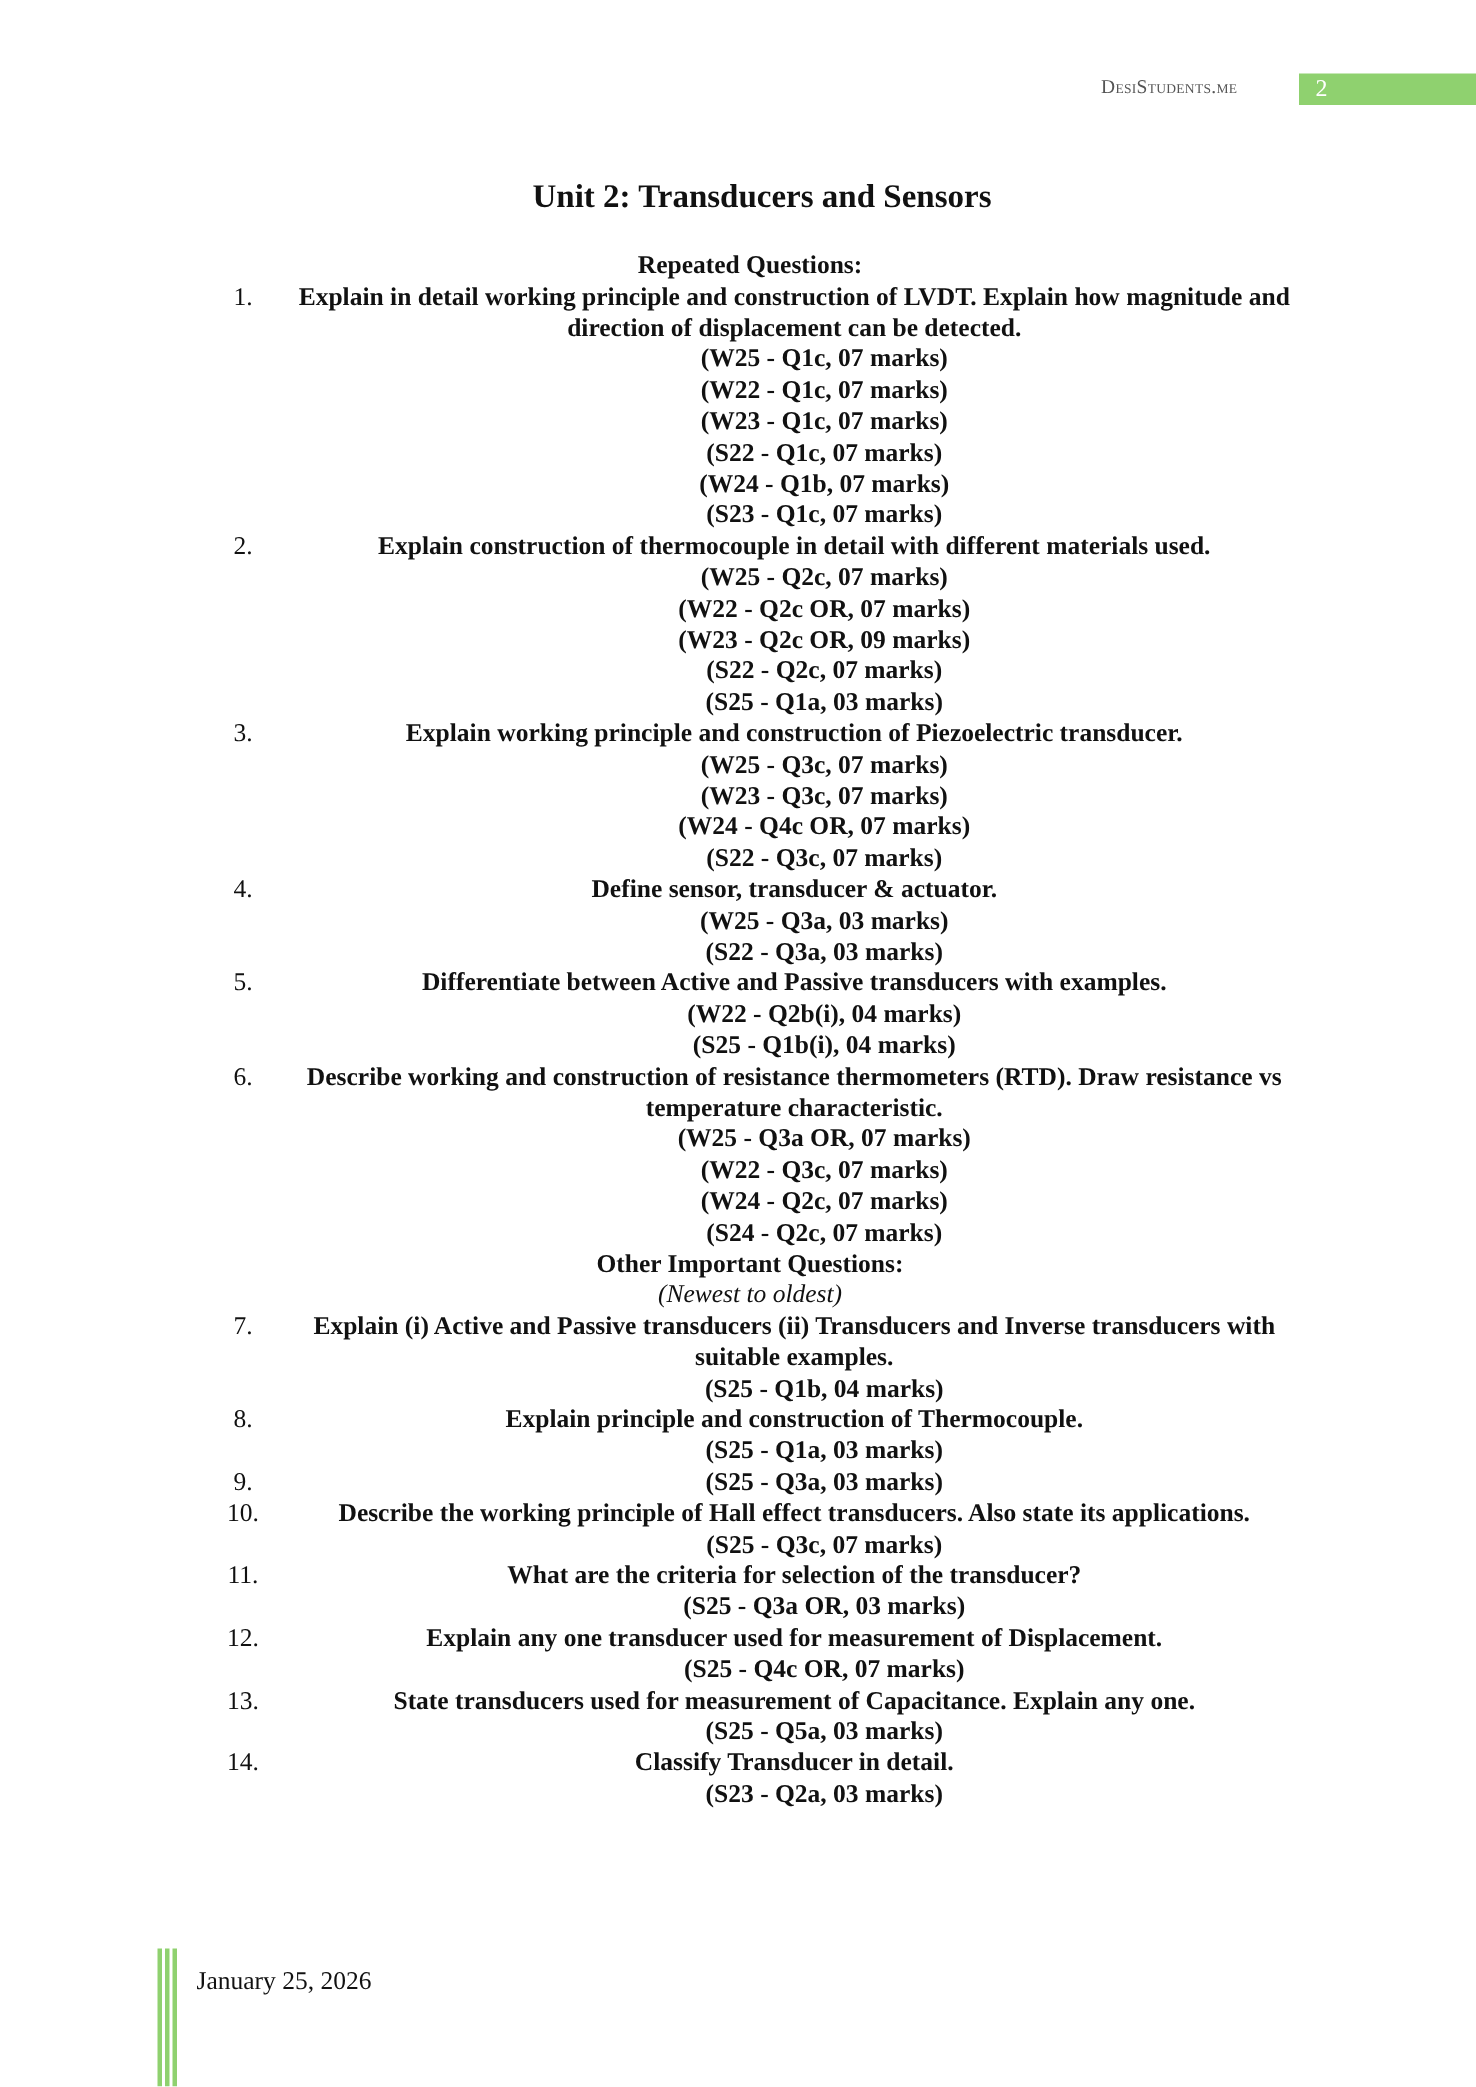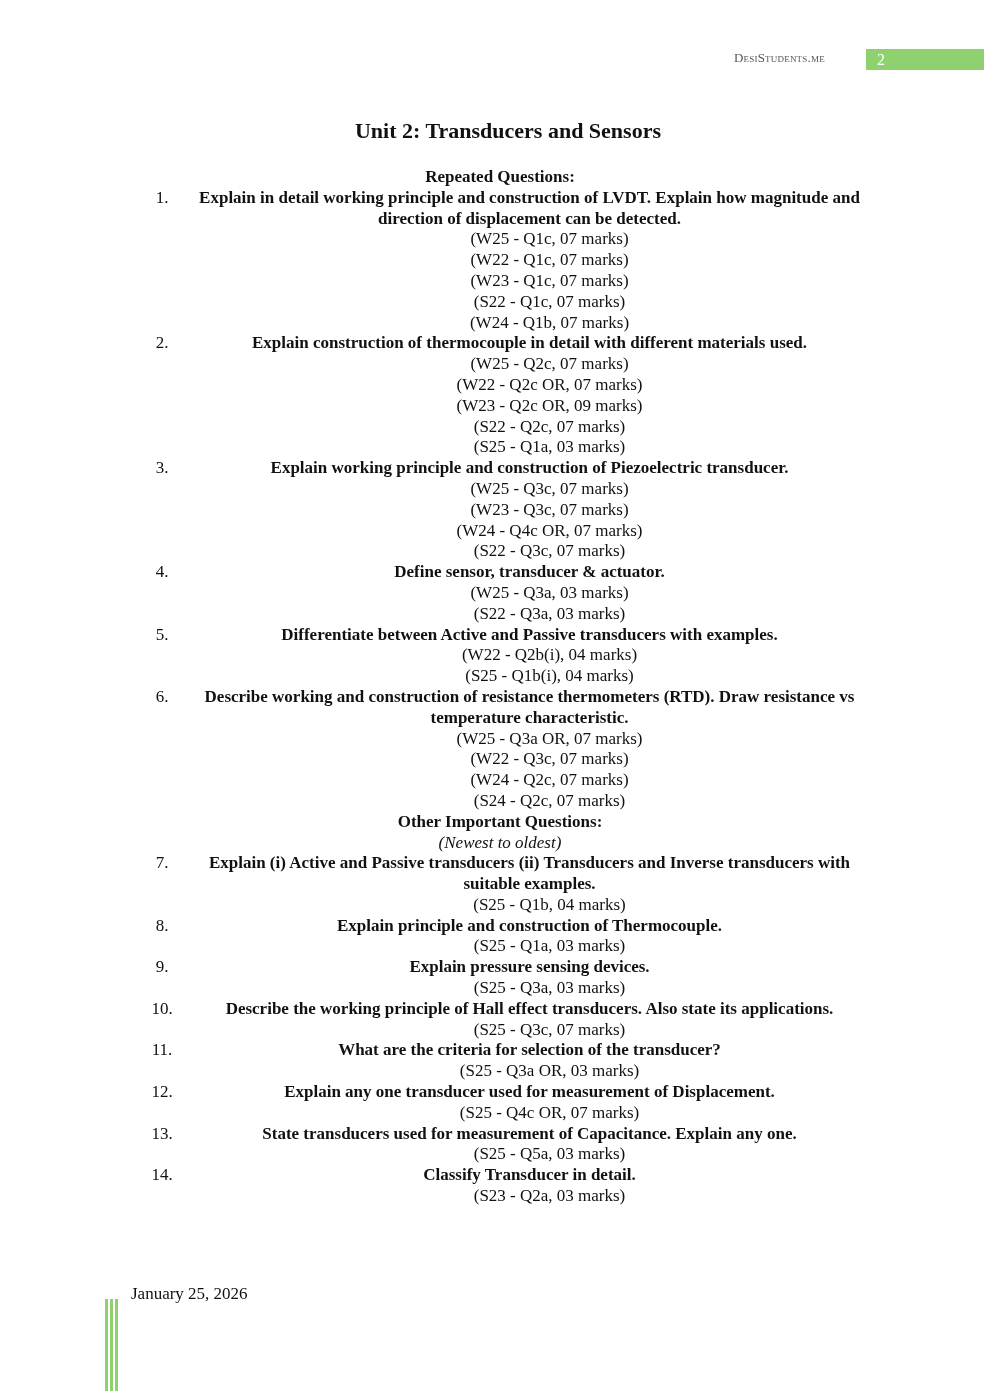--- a/index.html
+++ b/index.html
@@ -12,44 +12,45 @@
               padding-left: 11px; box-sizing: border-box; }
   .title { position: absolute; top: 118px; left: 0; width: 984px; text-align: center;
            font-size: 22px; font-weight: bold; padding-left: 16px; }
   .content { position: absolute; top: 167px; left: 120px; width: 760px; font-size: 17px; line-height: 20.8px; text-align: center; }
   .section-heading { font-weight: bold; }
   .section-note { font-style: italic; }
   ol { margin: 0; padding: 0; list-style: none; }
   .q { position: relative; padding-left: 59px; }
   .q .num { position: absolute; left: 28px; width: 28px; }
   .q .text { font-weight: bold; }
-  .q .ref { font-weight: normal; margin-left: 40px; }
+  .q .ref { font-weight: bold; margin-left: 40px; }
   .footer-bars { position: absolute; top: 1299px; left: 105px; width: 14px; height: 92px; }
   .footer-bars span { position: absolute; top: 0; width: 3px; height: 92px; background: #8fd16f; }
-  .footer-date { position: absolute; top: 1284px; left: 131px; font-size: 17px; }
+  .footer-date { position: absolute; top: 1311px; left: 131px; font-size: 17px; }
 </style>
 </head>
 <body>
 
 <div class="header-brand">DesiStudents.me</div>
 <div class="page-box">2</div>
 
 <h1 class="title" style="margin:0;">Unit 2: Transducers and Sensors</h1>
 
 <div class="content" id="content">
     <div class="section-heading">Repeated Questions:</div>
     <ol>
       <li class="q">
         <span class="num">1.</span>
         <div class="text">Explain in detail working principle and construction of LVDT. Explain how magnitude and direction of displacement can be detected.</div>
         <div class="ref">(W25 - Q1c, 07 marks)</div>
         <div class="ref">(W22 - Q1c, 07 marks)</div>
         <div class="ref">(W23 - Q1c, 07 marks)</div>
         <div class="ref">(S22 - Q1c, 07 marks)</div>
         <div class="ref">(W24 - Q1b, 07 marks)</div>
+        <div class="ref">(S23 - Q1c, 07 marks)</div>
       </li>
       <li class="q">
         <span class="num">2.</span>
         <div class="text">Explain construction of thermocouple in detail with different materials used.</div>
         <div class="ref">(W25 - Q2c, 07 marks)</div>
         <div class="ref">(W22 - Q2c OR, 07 marks)</div>
         <div class="ref">(W23 - Q2c OR, 09 marks)</div>
         <div class="ref">(S22 - Q2c, 07 marks)</div>
         <div class="ref">(S25 - Q1a, 03 marks)</div>
       </li>
@@ -90,21 +91,20 @@
         <div class="text">Explain (i) Active and Passive transducers (ii) Transducers and Inverse transducers with suitable examples.</div>
         <div class="ref">(S25 - Q1b, 04 marks)</div>
       </li>
       <li class="q">
         <span class="num">8.</span>
         <div class="text">Explain principle and construction of Thermocouple.</div>
         <div class="ref">(S25 - Q1a, 03 marks)</div>
       </li>
       <li class="q">
         <span class="num">9.</span>
-        <div class="text">Explain pressure sensing devices.</div>
         <div class="ref">(S25 - Q3a, 03 marks)</div>
       </li>
       <li class="q">
         <span class="num">10.</span>
         <div class="text">Describe the working principle of Hall effect transducers. Also state its applications.</div>
         <div class="ref">(S25 - Q3c, 07 marks)</div>
       </li>
       <li class="q">
         <span class="num">11.</span>
         <div class="text">What are the criteria for selection of the transducer?</div>

